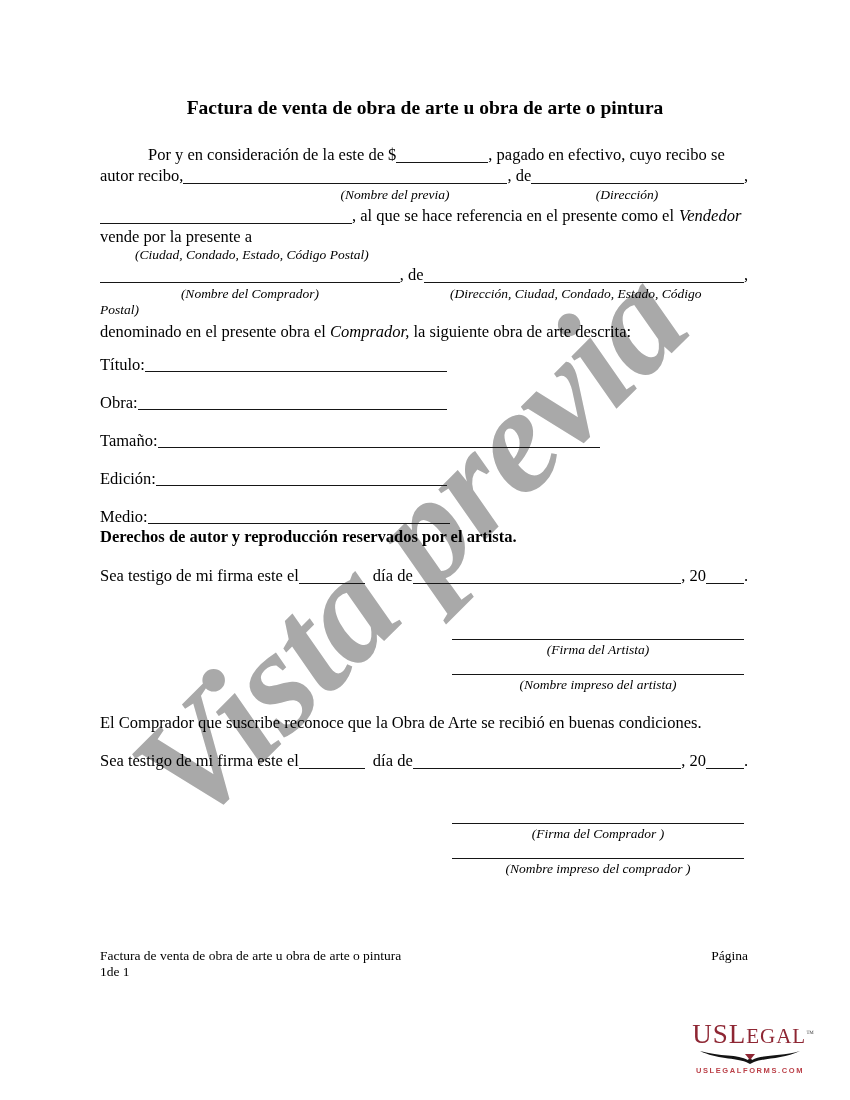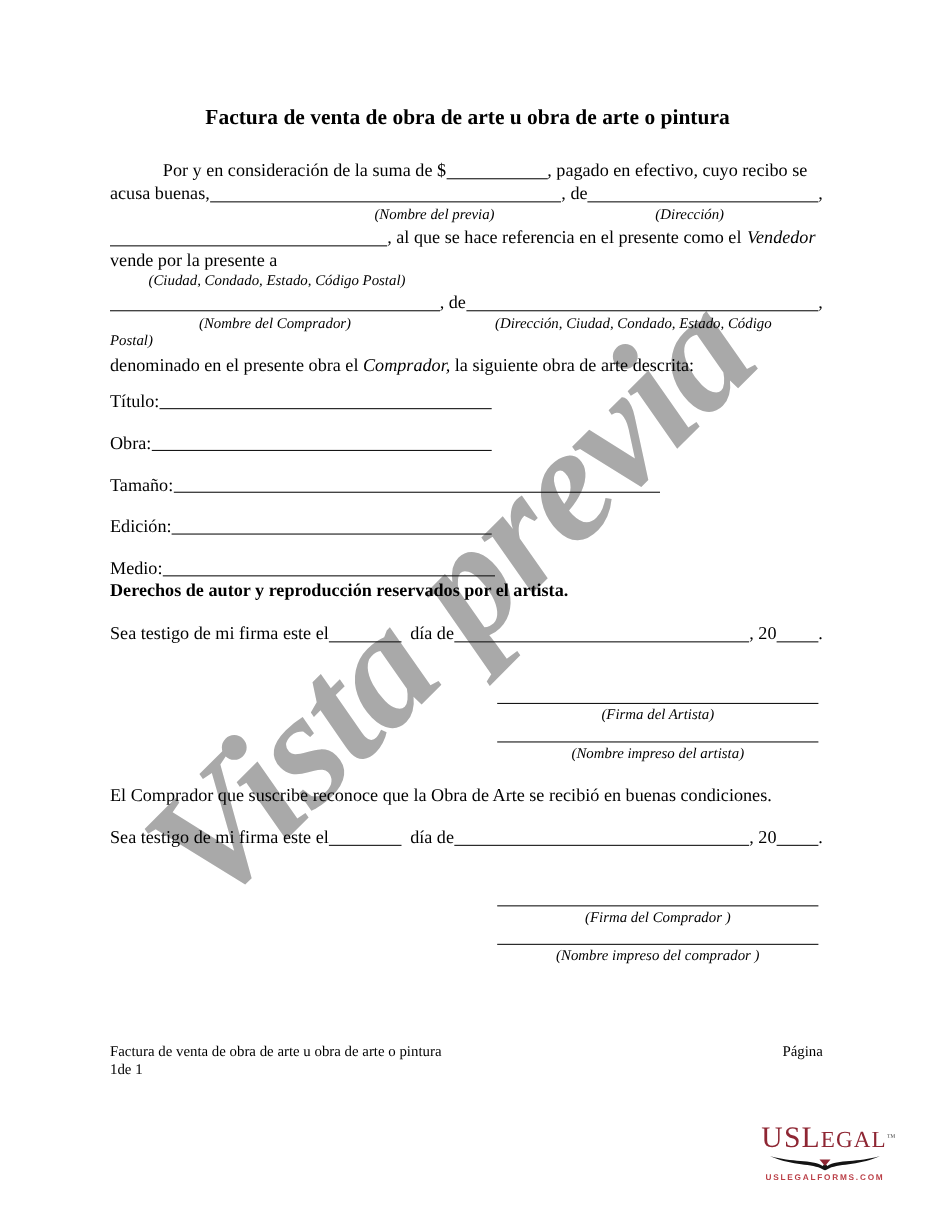--- a/index.html
+++ b/index.html
@@ -106,27 +106,27 @@
 
   <div class="watermark">Vista previa</div>
 
   <div class="content">
 
     <div class="abs title">Factura de venta de obra de arte u obra de arte o pintura</div>
 
     <div class="abs doc" style="top:145px;">
 
       <div class="ln">
-        <span class="indent">Por y en consideración de la suma de $</span>
+        <span class="indent">Por y en consideración de la este de $</span>
         <span class="blank" style="max-width:92px;"></span>
         <span>, pagado en efectivo, cuyo recibo se</span>
       </div>
 
       <div class="ln">
-        <span>acusa buenas,</span>
+        <span>autor recibo,</span>
         <span class="blank" style="flex-grow:32;"></span>
         <span>, de</span>
         <span class="blank" style="flex-grow:21;"></span>
         <span>,</span>
       </div>
 
       <div class="lbl-row">
         <span class="lbl-center" style="left:295px;">(Nombre del previa)</span>
         <span class="lbl-center" style="left:527px;">(Dirección)</span>
       </div>

